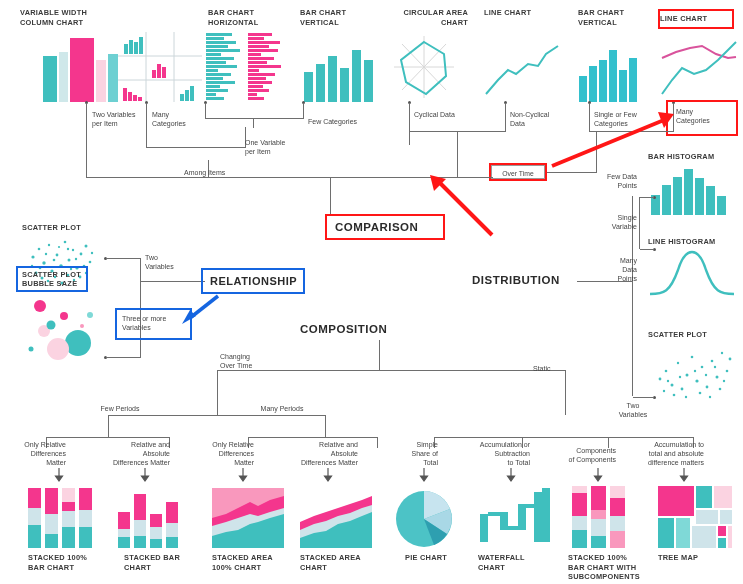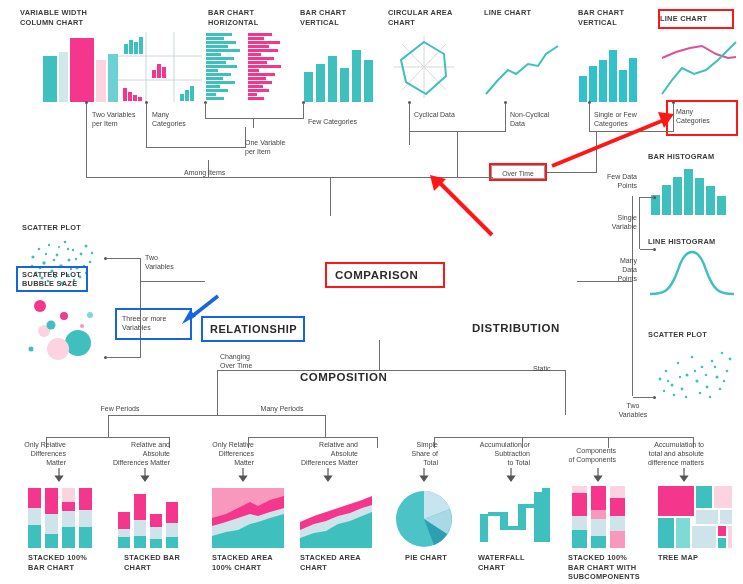--- a/index.html
+++ b/index.html
@@ -4,21 +4,21 @@
 <style>
   html,body{margin:0;padding:0;background:#fff;}
   body{width:743px;height:584px;position:relative;overflow:hidden;
        font-family:"Liberation Sans","DejaVu Sans",sans-serif;color:#3c3c3c;}
   .stage{position:absolute;left:0;top:0;width:743px;height:584px;}
   .abs{position:absolute;}
   .ttl{font-size:7.4px;font-weight:bold;letter-spacing:.25px;line-height:9.6px;color:#3a3a3a;text-transform:uppercase;}
   .lbl{font-size:7px;line-height:9px;color:#444;}
   .lbl.r{text-align:right;}
   .lbl.c{text-align:center;}
-  .big{font-size:11.5px;font-weight:bold;letter-spacing:.5px;color:#2b2b2b;margin-top:48px;}
+  .big{font-size:11.5px;font-weight:bold;letter-spacing:.5px;color:#2b2b2b;}
   .boxed{border:1px solid #9a9a9a;background:#fff;padding:2px 3px;box-sizing:border-box;}
   .hl-red{outline:2.2px solid #ff1616;outline-offset:0px;}
   .hl-blue{outline:2.2px solid #1565e0;outline-offset:0px;}
   .ln{position:absolute;background:#6e6e6e;}
   .lnh{height:1px;}
   .lnv{width:1px;}
   .dot{position:absolute;width:3px;height:3px;background:#555;border-radius:50%;}
   .center-box{background:linear-gradient(180deg,#4cc6c3 0%,#3fbfbe 100%);
       color:#fff;display:flex;align-items:center;justify-content:center;text-align:center;
       font-size:15.5px;font-weight:bold;line-height:18px;letter-spacing:.2px;}
@@ -28,21 +28,21 @@
 <body>
 
 <div class="stage">
 
 <div class="abs ttl" style="left:20px;top:8px;width:92px;white-space:pre-line;">VARIABLE WIDTH
 COLUMN CHART</div>
 <div class="abs ttl" style="left:208px;top:8px;width:80px;white-space:pre-line;">BAR CHART
 HORIZONTAL</div>
 <div class="abs ttl" style="left:300px;top:8px;width:80px;white-space:pre-line;">BAR CHART
 VERTICAL</div>
-<div class="abs ttl" style="left:388px;top:8px;width:80px;white-space:pre-line;">CIRCULAR AREA
+<div class="abs ttl" style="left:388px;top:8px;width:80px;white-space:pre-line;text-align:right;">CIRCULAR AREA
 CHART</div>
 <div class="abs ttl" style="left:484px;top:8px;width:80px;white-space:pre-line;">LINE CHART</div>
 <div class="abs ttl" style="left:578px;top:8px;width:80px;white-space:pre-line;">BAR CHART
 VERTICAL</div>
 <div class="abs ttl hl-red" style="left:660px;top:11px;width:72px;height:16px;padding-top:3px;box-sizing:border-box;">LINE CHART</div>
 
 <svg class="abs" style="left:40px;top:32px;" width="84" height="70">
   <rect x="3" y="24" width="14" height="46" fill="#3fbfbe"></rect>
   <rect x="19" y="20" width="9" height="50" fill="#cfe8ea"></rect>
   <rect x="30" y="6" width="24" height="64" fill="#f4368d"></rect>

